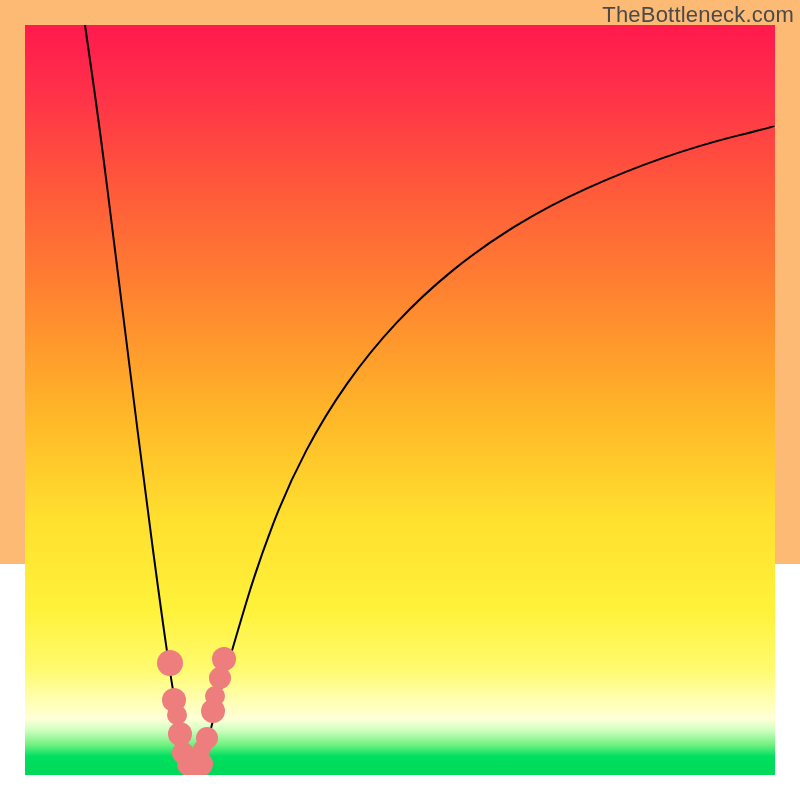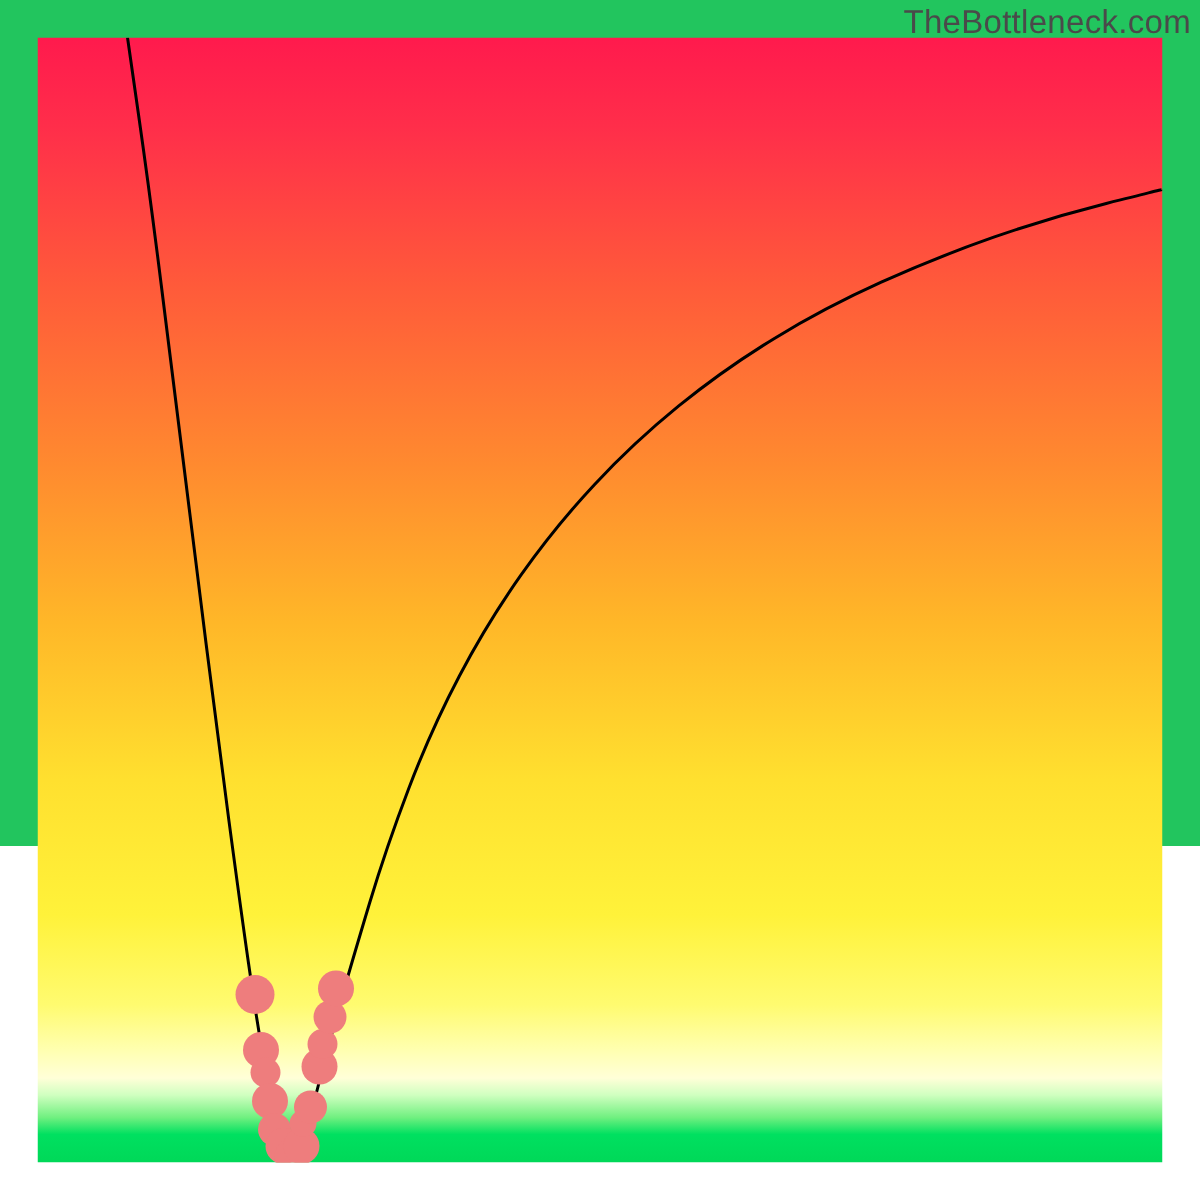--- a/index.html
+++ b/index.html
@@ -6,21 +6,21 @@
     margin: 0;
     padding: 0;
     width: 800px;
     height: 800px;
     overflow: hidden;
     font-family: Arial, Helvetica, sans-serif;
   }
   .frame {
     width: 800px;
     height: 564px;
-    background: #22c55e;
+    background: #fdba74;
     position: relative;
   }
   .plot-area {
     position: absolute;
     left: 25px;
     top: 25px;
     width: 750px;
     height: 750px;
     overflow: hidden;
   }

